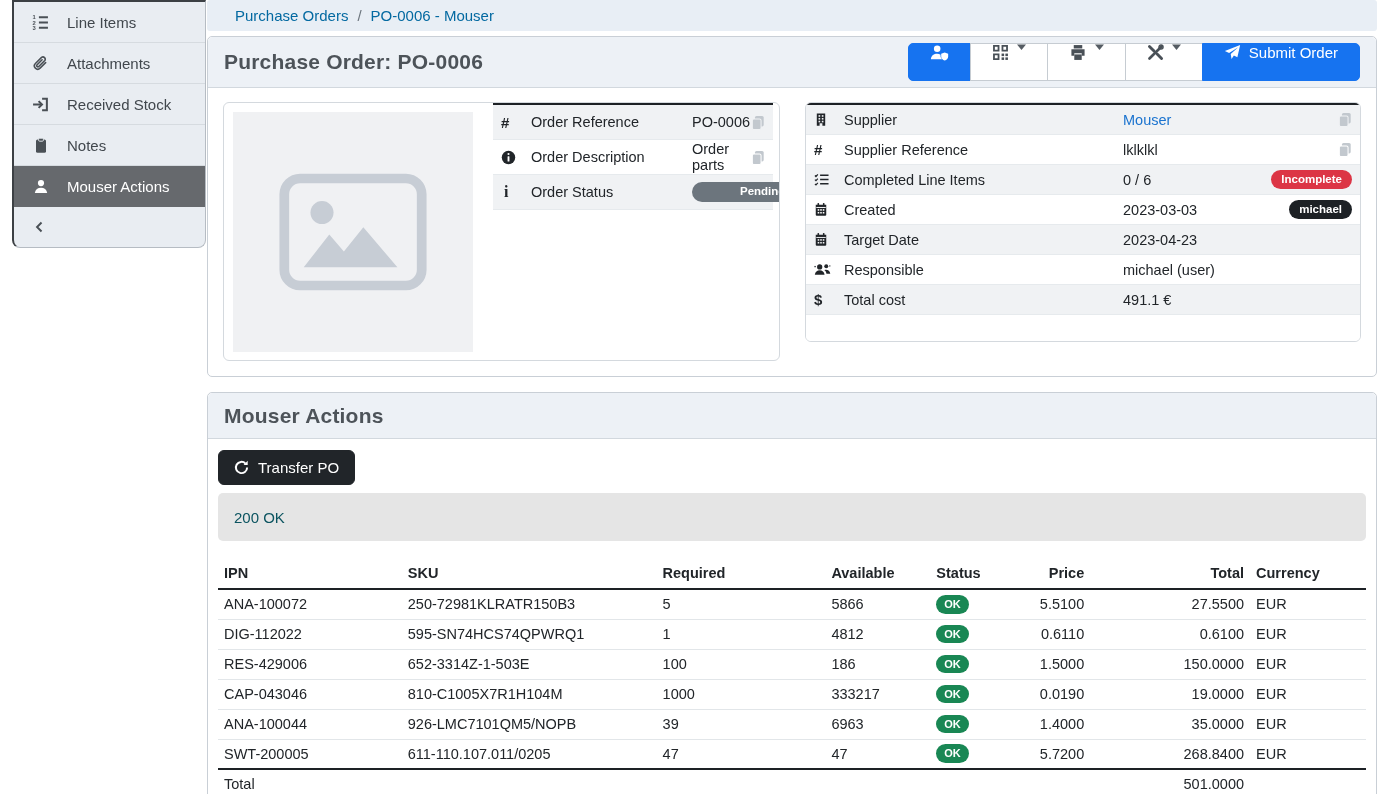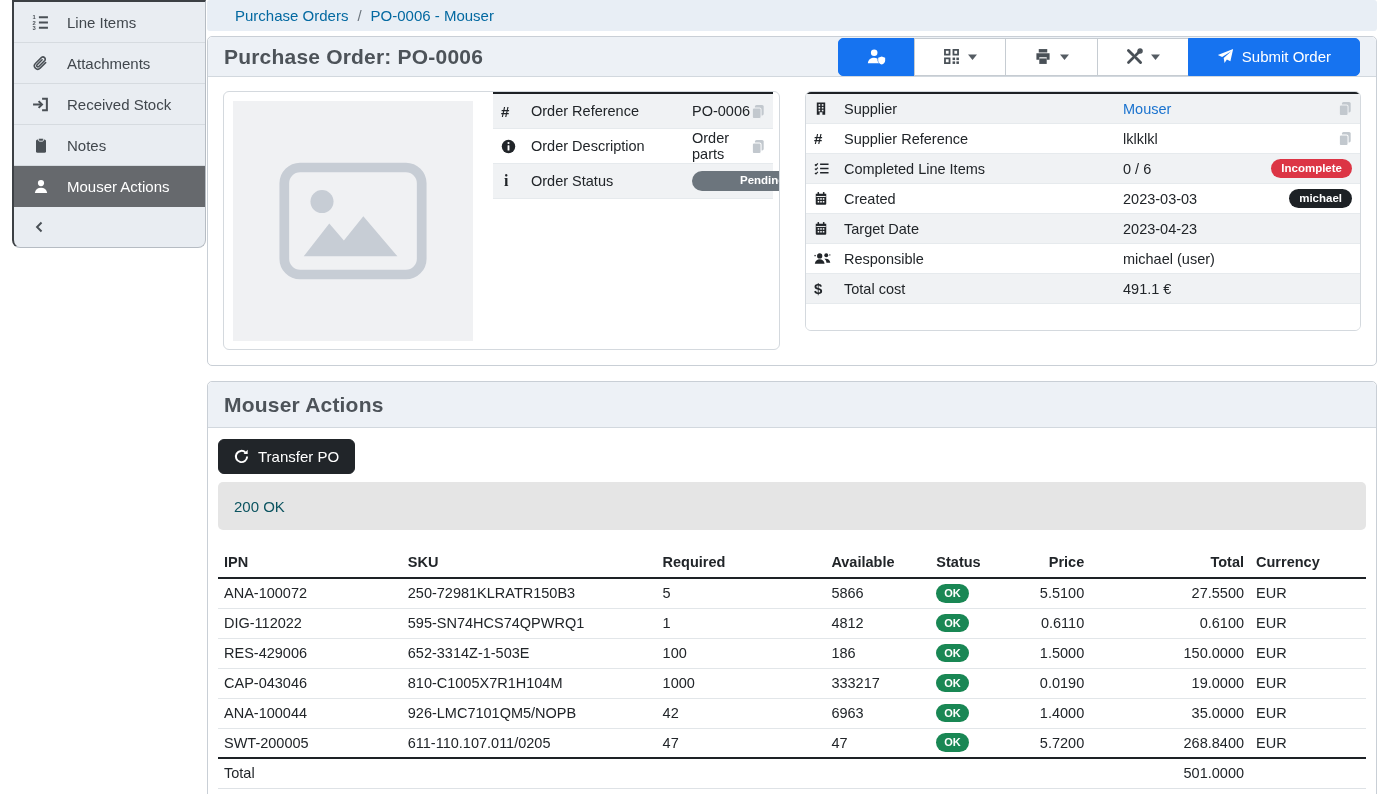--- a/index.html
+++ b/index.html
@@ -19,30 +19,30 @@
   .side-collapse { height:40px; display:flex; align-items:center; padding-left:19px; color:#4a5056; cursor:pointer; }
 
   
   .main { position:absolute; left:207px; top:0; width:1170px; }
   .breadcrumb-bar { height:31px; background:#e8eef5; display:flex; align-items:center; gap:9px;
     padding-left:28px; font-size:15px; border-radius:3px; }
   .crumb-link { color:#0369a1; text-decoration:none; cursor:pointer; }
   .crumb-sep { color:#6c757d; }
 
   .panel { border:1px solid #c9cfd6; border-radius:5px; background:#fff; }
-  .panel-header { height:40px; background:#edf1f6; border-bottom:1px solid #d2d8de;
+  .panel-header { height:51px; background:#edf1f6; border-bottom:1px solid #d2d8de;
     display:flex; align-items:center; padding:0 16px; border-radius:5px 5px 0 0; }
   .panel-title { font-size:21px; font-weight:bold; color:#4d5359; letter-spacing:.2px; }
   #po-panel { margin-top:5px; }
   #plugin-panel { margin-top:15px; min-height:420px; }
   #plugin-panel .panel-header { height:46px; }
 
   
   .btn-toolbar { margin-left:auto; display:flex; }
-  .btn { height:38px; display:flex; align-items:center; gap:8px; padding:0 28px; background:#fff;
+  .btn { height:38px; display:flex; gap:8px; padding:0 21px; background:#fff;
     border:1px solid #c6ccd2; color:#495057; font-size:15px; cursor:pointer; margin-left:-1px; }
   .btn:first-child { border-radius:5px 0 0 5px; margin-left:0; }
   .btn:last-child { border-radius:0 5px 5px 0; }
   .btn.primary { background:#1673f0; border-color:#1673f0; color:#fff; }
 
   .po-body { display:flex; gap:25px; padding:14px 15px 15px 15px; }
   .card { border:1px solid #d4d9de; border-radius:6px; background:#fff; }
   .card.left { width:558px; height:259px; display:flex; overflow:hidden; }
   .img-wrap { padding:9px; }
   .img-ph { width:240px; height:240px; background:#f0f1f3; display:flex; align-items:center; justify-content:center; }
@@ -469,21 +469,21 @@
               <td>1000</td>
               <td>333217</td>
               <td><span class="badge green">OK</span></td>
               <td class="num">0.0190</td>
               <td class="num">19.0000</td>
               <td>EUR</td>
             </tr>
             <tr>
               <td>ANA-100044</td>
               <td>926-LMC7101QM5/NOPB</td>
-              <td>42</td>
+              <td>39</td>
               <td>6963</td>
               <td><span class="badge green">OK</span></td>
               <td class="num">1.4000</td>
               <td class="num">35.0000</td>
               <td>EUR</td>
             </tr>
             <tr>
               <td>SWT-200005</td>
               <td>611-110.107.011/0205</td>
               <td>47</td>

